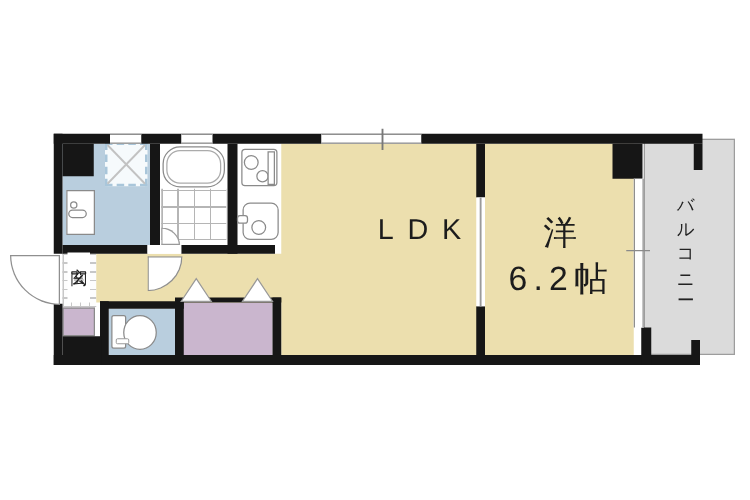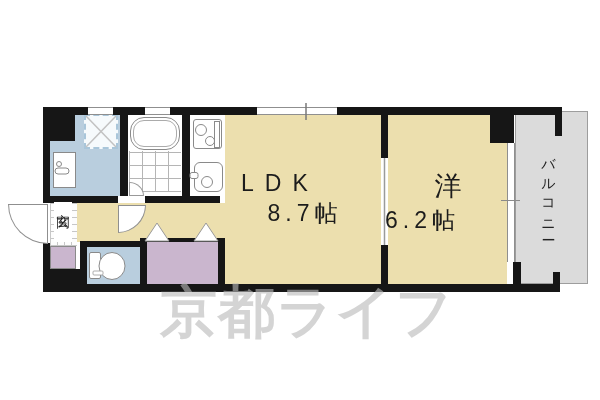--- a/index.html
+++ b/index.html
@@ -111,22 +111,20 @@
       <polygon points="194,241 206,223 218,241"></polygon>
     </g>
     <line x1="306" y1="103" x2="306" y2="120" stroke="#787878" stroke-width="1.5"></line>
     <line x1="501" y1="200.5" x2="520" y2="200.5" stroke="#8a8a8a" stroke-width="1"></line>
     <line x1="384.5" y1="158" x2="384.5" y2="245" stroke="#9a9a9a" stroke-width="1.5"></line>
   </svg>
 
   <div class="door" style="left:8px;top:204px;width:40px;height:40px;border-radius:0 0 0 100%;"></div>
   <div class="door" style="left:118px;top:205px;width:28px;height:28px;border-radius:0 0 100% 0;"></div>
 
-  <div class="lbl cjk" style="left:230px;top:170px;width:150px;text-align:left;font-size:23px;letter-spacing:11px;text-indent:11px;">LDK</div>
-  <div class="lbl cjk" style="left:230px;top:198px;width:150px;text-align:center;font-size:23px;letter-spacing:5px;">8.7帖</div>
+  <div class="lbl cjk" style="left:230px;top:170px;width:150px;text-align:right;font-size:23px;letter-spacing:11px;text-indent:11px;">LDK</div>
   <div class="lbl cjk" style="left:398px;top:168px;width:100px;text-align:center;font-size:27px;">洋</div>
-  <div class="lbl cjk" style="left:385px;top:205px;width:128px;font-size:23px;letter-spacing:5px;">6.2帖</div>
+  <div class="lbl cjk" style="left:385px;top:205px;width:128px;text-align:center;font-size:27px;letter-spacing:5px;">6.2帖</div>
   <div class="lbl vtext cjk" style="left:540px;top:148px;height:110px;font-size:14px;letter-spacing:5px;color:#222;">バルコニー</div>
   <div class="lbl vtext cjk" style="left:54px;top:202px;height:40px;font-size:13px;letter-spacing:3px;background:#fff;padding:1px;line-height:1.2;">玄関</div>
 
-  <div id="watermark" class="cjk">京都ライフ</div>
 
 </div>
 
 </body></html>

